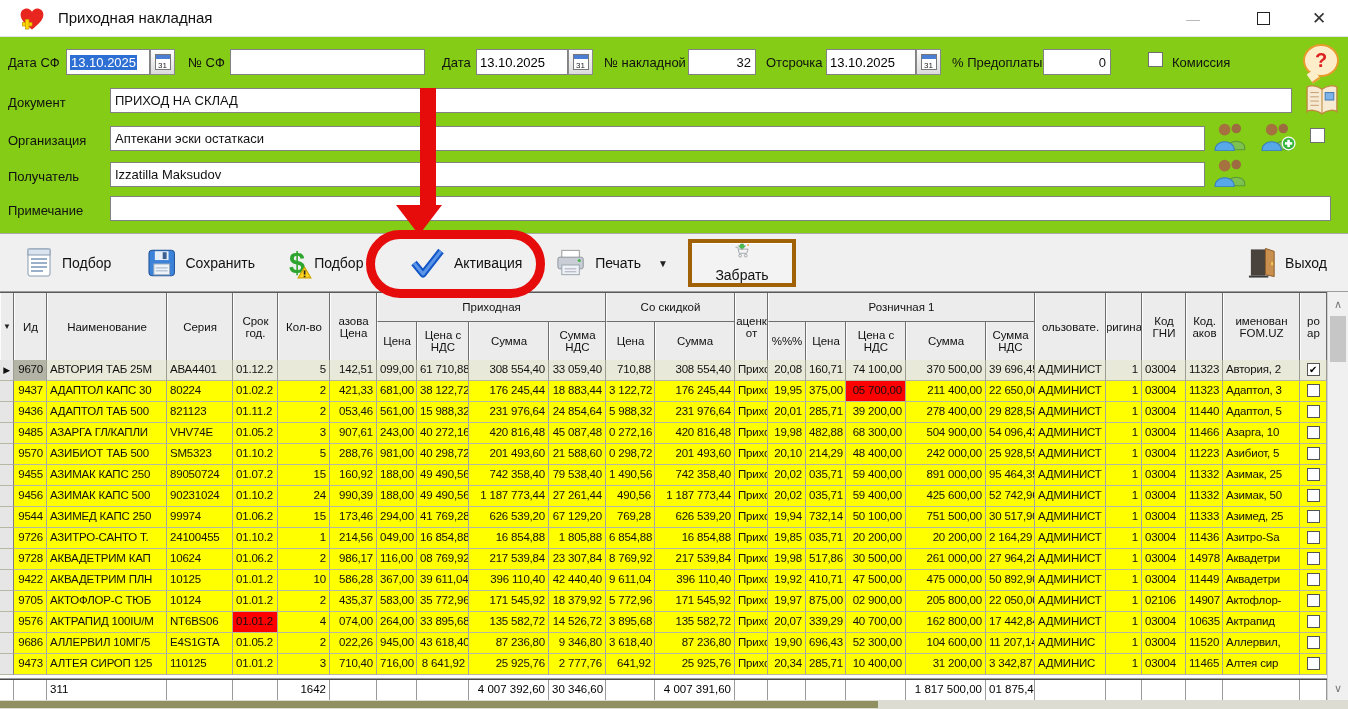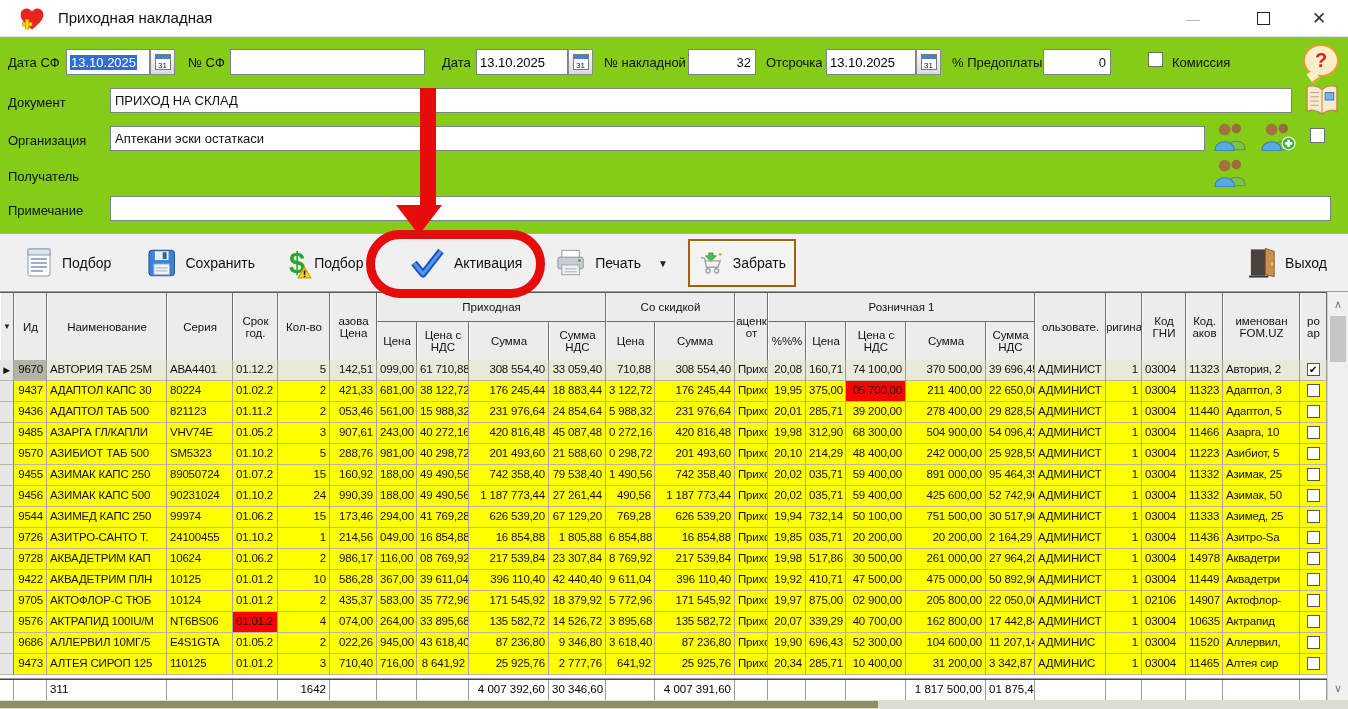--- a/index.html
+++ b/index.html
@@ -33,21 +33,21 @@
 
   
   .help-icon { position:absolute; left:1303px; top:44px; width:36px; height:33px; background:#fdeec9; border:2px solid #e89b2d;
                border-radius:50%; color:#d22; font-weight:bold; font-size:20px; text-align:center; line-height:29px; }
   .help-icon:after { content:""; position:absolute; left:3px; bottom:-6px; width:9px; height:9px; background:#fdeec9; border-right:2px solid #e89b2d; transform:rotate(55deg); }
   .sideicon { position:absolute; }
 
   
   .toolbar { position:absolute; left:0; top:233px; width:100%; height:59px; background:#f0f0f0; border-top:1px solid #a9a9a9; border-bottom:1px solid #9c9c9c; }
   .tbtn { position:absolute; top:5px; height:48px; display:flex; align-items:center; gap:9px; padding:0 8px; font-size:14px; color:#111; background:transparent; border:1px solid transparent; font-family:"Liberation Sans",sans-serif; }
-  .tbtn.raised { border:2px solid #a16207; background:#f3f3f3; box-shadow:inset 0 1px 0 #fff; }
+  .tbtn.raised { border:4px solid #a16207; background:#f3f3f3; box-shadow:inset 0 1px 0 #fff;flex-direction:column; }
   .dd-arrow { position:absolute; top:5px; height:48px; display:flex; align-items:center; font-size:10px; color:#222; padding:0 6px; }
   .dollar { color:#2ea52e; font-size:29px; font-weight:bold; position:relative; line-height:28px; }
   .dollar svg { position:absolute; right:-7px; bottom:-2px; }
 
   
   .anno { position:absolute; z-index:50; }
   .arrow-shaft { left:420px; top:88px; width:16px; height:119px; background:#e60c0c; }
   .arrow-head { left:396px; top:205px; width:0; height:0; border-left:23px solid transparent; border-right:23px solid transparent; border-top:30px solid #e60c0c; }
   .ring { left:366px; top:230px; width:179px; height:68px; border:9px solid #e60c0c; border-radius:34px; background:transparent; }
 
@@ -156,20 +156,21 @@
       <path d="M14 25 c0-8 16-8 16 0 v2 h-16 z" fill="#7dc24f" stroke="#5a9638"></path>
     <circle cx="11" cy="8" r="5.5" fill="#a5713f"></circle>
       <path d="M2 27 c0-10 18-10 18 0 v1 h-18 z" fill="#57a8e8" stroke="#3a7cba"></path>
     <circle cx="27" cy="21" r="6" fill="#35b53a" stroke="#fff" stroke-width="1.2"></circle>
     <rect x="23.5" y="19.8" width="7" height="2.4" fill="#fff"></rect>
       <rect x="25.8" y="17.5" width="2.4" height="7" fill="#fff"></rect>
   </svg>
   <span class="chk" style="left:1310px; top:128px;"></span>
 
   <span class="lbl" style="left:8px; top:169px;">Получатель</span>
+  <input class="inp" style="left: 110px; top: 162px; width: 1095px; height: 25px;" value="Izzatilla Maksudov">
   <svg class="sideicon" style="left:1213px; top:157px;" width="36" height="30" viewBox="0 0 34 28">
     <circle cx="22" cy="7" r="4.5" fill="#9c6b3f"></circle>
       <path d="M14 25 c0-8 16-8 16 0 v2 h-16 z" fill="#7dc24f" stroke="#5a9638"></path>
     <circle cx="11" cy="8" r="5.5" fill="#a5713f"></circle>
       <path d="M2 27 c0-10 18-10 18 0 v1 h-18 z" fill="#57a8e8" stroke="#3a7cba"></path>
   </svg>
 
   <span class="lbl" style="left:8px; top:203px;">Примечание</span>
   <input class="inp" style="left: 110px; top: 196px; width: 1221px; height: 25px;" value="">
 
@@ -369,21 +370,21 @@
         <div class="gcell a-right" style="width: 52px;">3</div>
         <div class="gcell a-right" style="width: 47px;">907,61</div>
         <div class="gcell a-right" style="width: 40px;">243,00</div>
         <div class="gcell a-right" style="width: 52px;">40 272,16</div>
         <div class="gcell a-right" style="width: 80px;">420 816,48</div>
         <div class="gcell a-right" style="width: 57px;">45 087,48</div>
         <div class="gcell a-right" style="width: 49px;">0 272,16</div>
         <div class="gcell a-right" style="width: 80px;">420 816,48</div>
         <div class="gcell a-left" style="width: 33px;">Прихс</div>
         <div class="gcell a-right" style="width: 38px;">19,98</div>
-        <div class="gcell a-right" style="width: 40px;">312,90</div>
+        <div class="gcell a-right" style="width: 40px;">482,88</div>
         <div class="gcell a-right" style="width: 60px;">68 300,00</div>
         <div class="gcell a-right" style="width: 80px;">504 900,00</div>
         <div class="gcell a-right" style="width: 49px;">54 096,42</div>
         <div class="gcell a-left" style="width: 71px;">АДМИНИСТ</div>
         <div class="gcell a-right" style="width: 36px;">1</div>
         <div class="gcell a-left" style="width: 44px;">03004</div>
         <div class="gcell a-left" style="width: 37px;">11466</div>
         <div class="gcell a-left" style="width: 77px;">Азарга, 10</div>
         <div class="gcell a-center" style="width: 27px;"><span class="cb"></span></div>
       </div>

